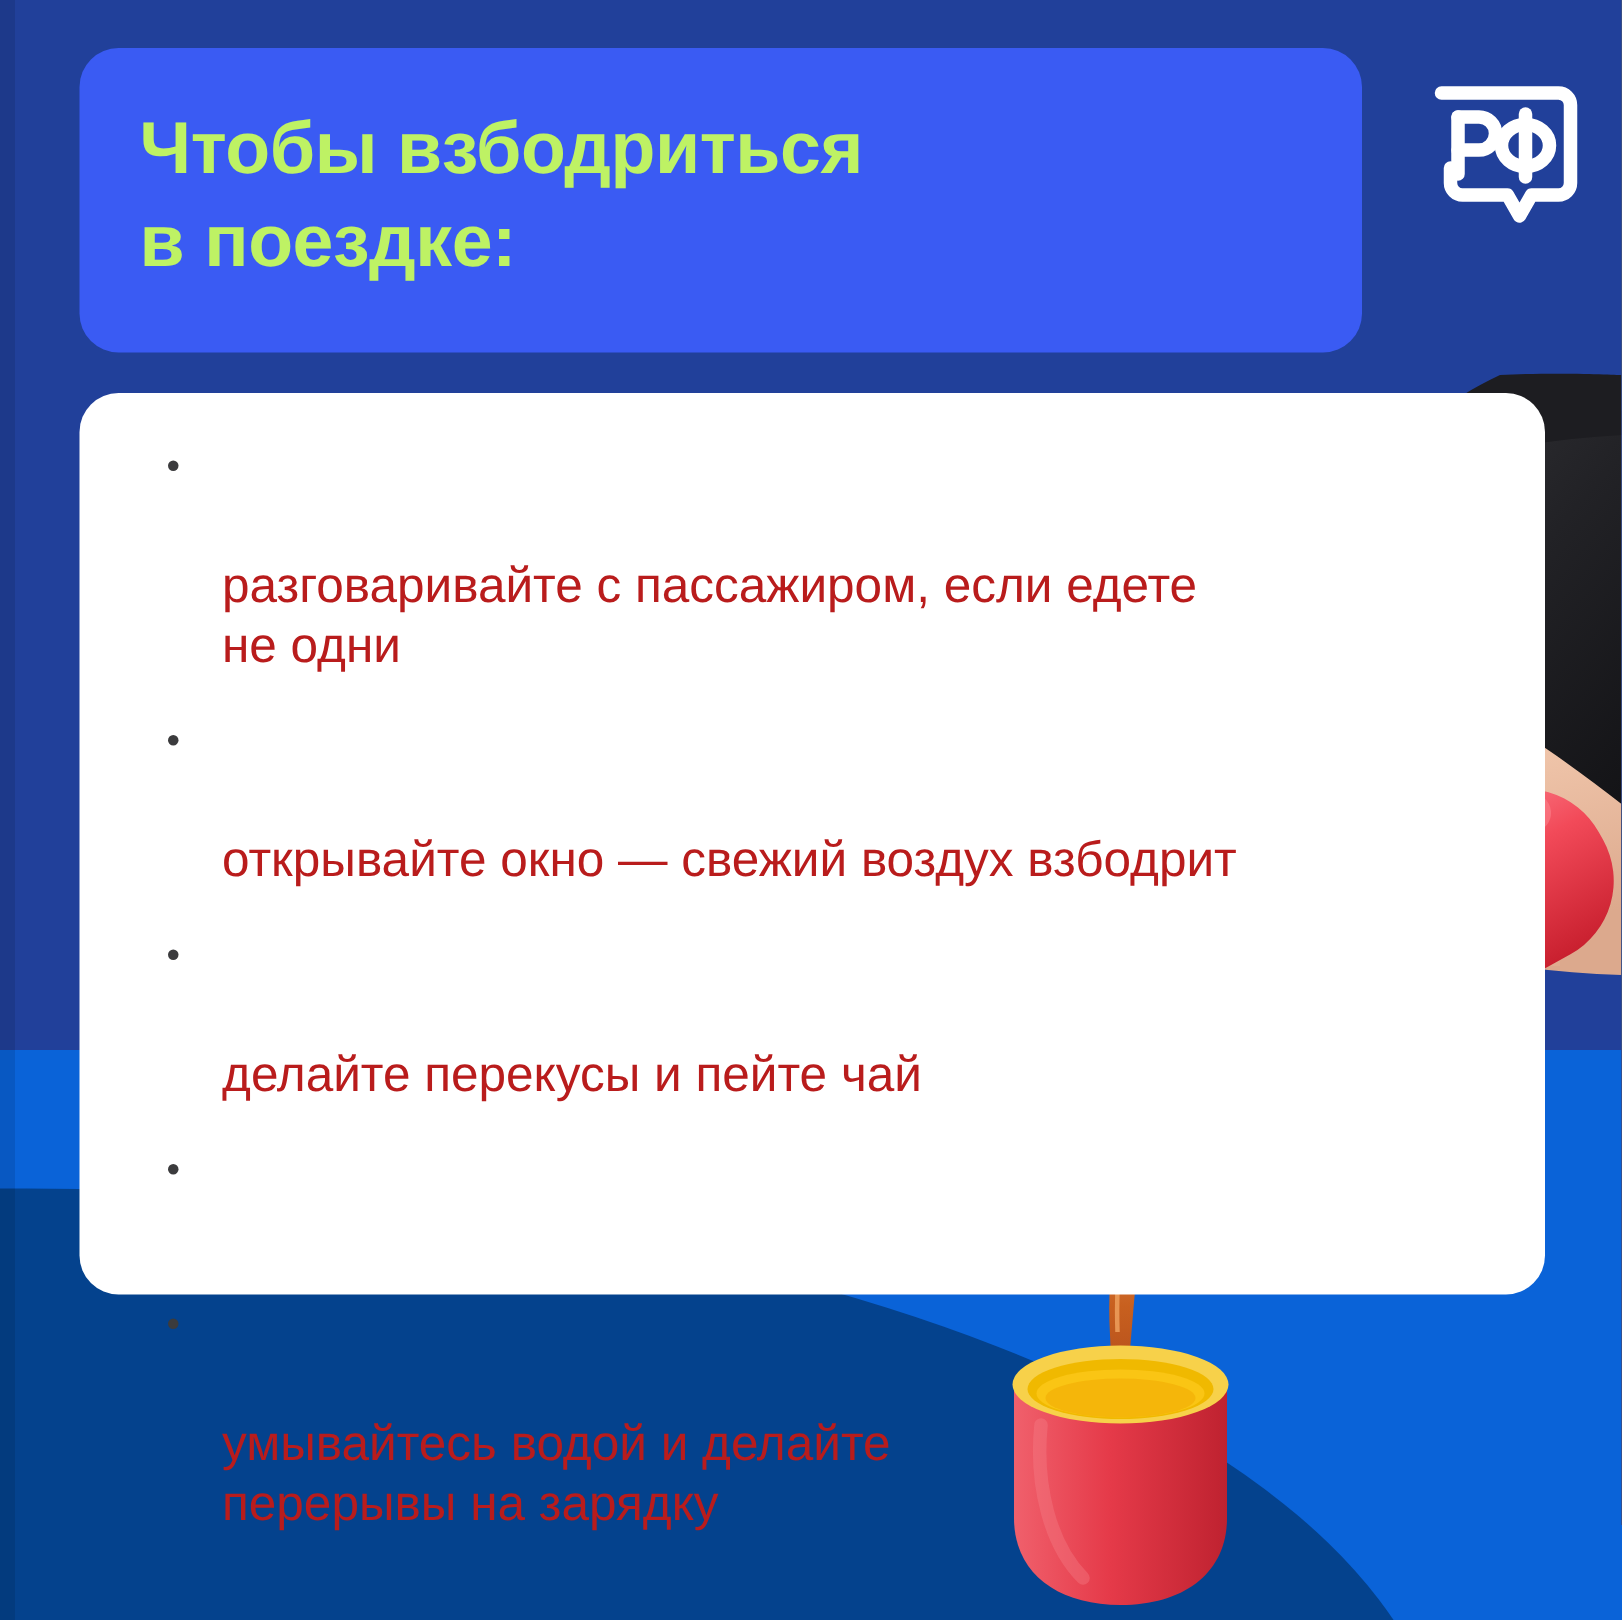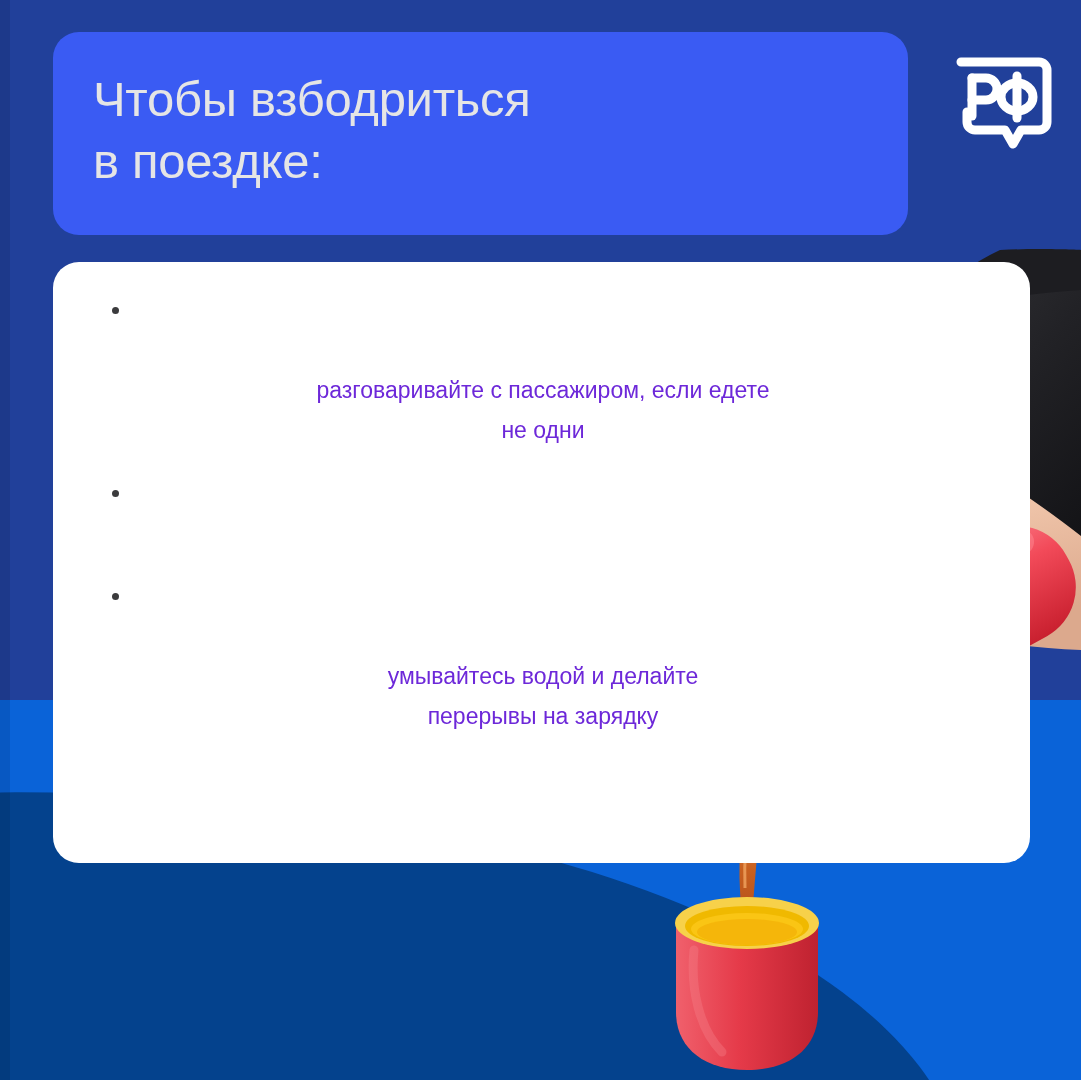--- a/index.html
+++ b/index.html
@@ -68,24 +68,24 @@
     width: 855px;
     height: 203px;
     background: #3a5bf3;
     border-radius: 26px;
   }
   .header-title {
     position: absolute;
     left: 40px;
     top: 36px;
     width: 780px;
-    color: #e5e5e5;
+    color: #bef264;
     font-size: 49px;
     line-height: 62px;
-    font-weight: normal;
+    font-weight: bold;
     letter-spacing: -0.3px;
     white-space: pre-line;
   }
 
   
   .logo {
     position: absolute;
     right: 22px;
     top: 42px;
     width: 112px;
@@ -111,25 +111,24 @@
     top: 28px;
     width: 830px;
     margin: 0;
     padding: 0;
     list-style: none;
   }
   .bullet-item {
     position: relative;
     padding-left: 40px;
     margin-bottom: 23px;
-    color: #6d28d9;
-    font-size: 23px;
+    color: #b91c1c;
+    font-size: 33px;
     line-height: 40px;
     white-space: pre-line;
-    text-align: center;
   }
   .bullet-item:last-child { margin-bottom: 0; }
   .bullet-dot {
     position: absolute;
     left: 4px;
     top: 17px;
     width: 7px;
     height: 7px;
     border-radius: 50%;
     background: #3b3b3d;
@@ -270,20 +269,28 @@
 
   <div class="card">
     <ul class="bullet-list">
       <li class="bullet-item">
         <span class="bullet-dot"></span>
         <span>разговаривайте с пассажиром, если едете
 не одни</span>
       </li>
       <li class="bullet-item">
         <span class="bullet-dot"></span>
+        <span>открывайте окно — свежий воздух взбодрит</span>
+      </li>
+      <li class="bullet-item">
+        <span class="bullet-dot"></span>
+        <span>делайте перекусы и пейте чай</span>
+      </li>
+      <li class="bullet-item">
+        <span class="bullet-dot"></span>
       </li>
       <li class="bullet-item">
         <span class="bullet-dot"></span>
         <span>умывайтесь водой и делайте
 перерывы на зарядку</span>
       </li>
 
     </ul>
   </div>
 

